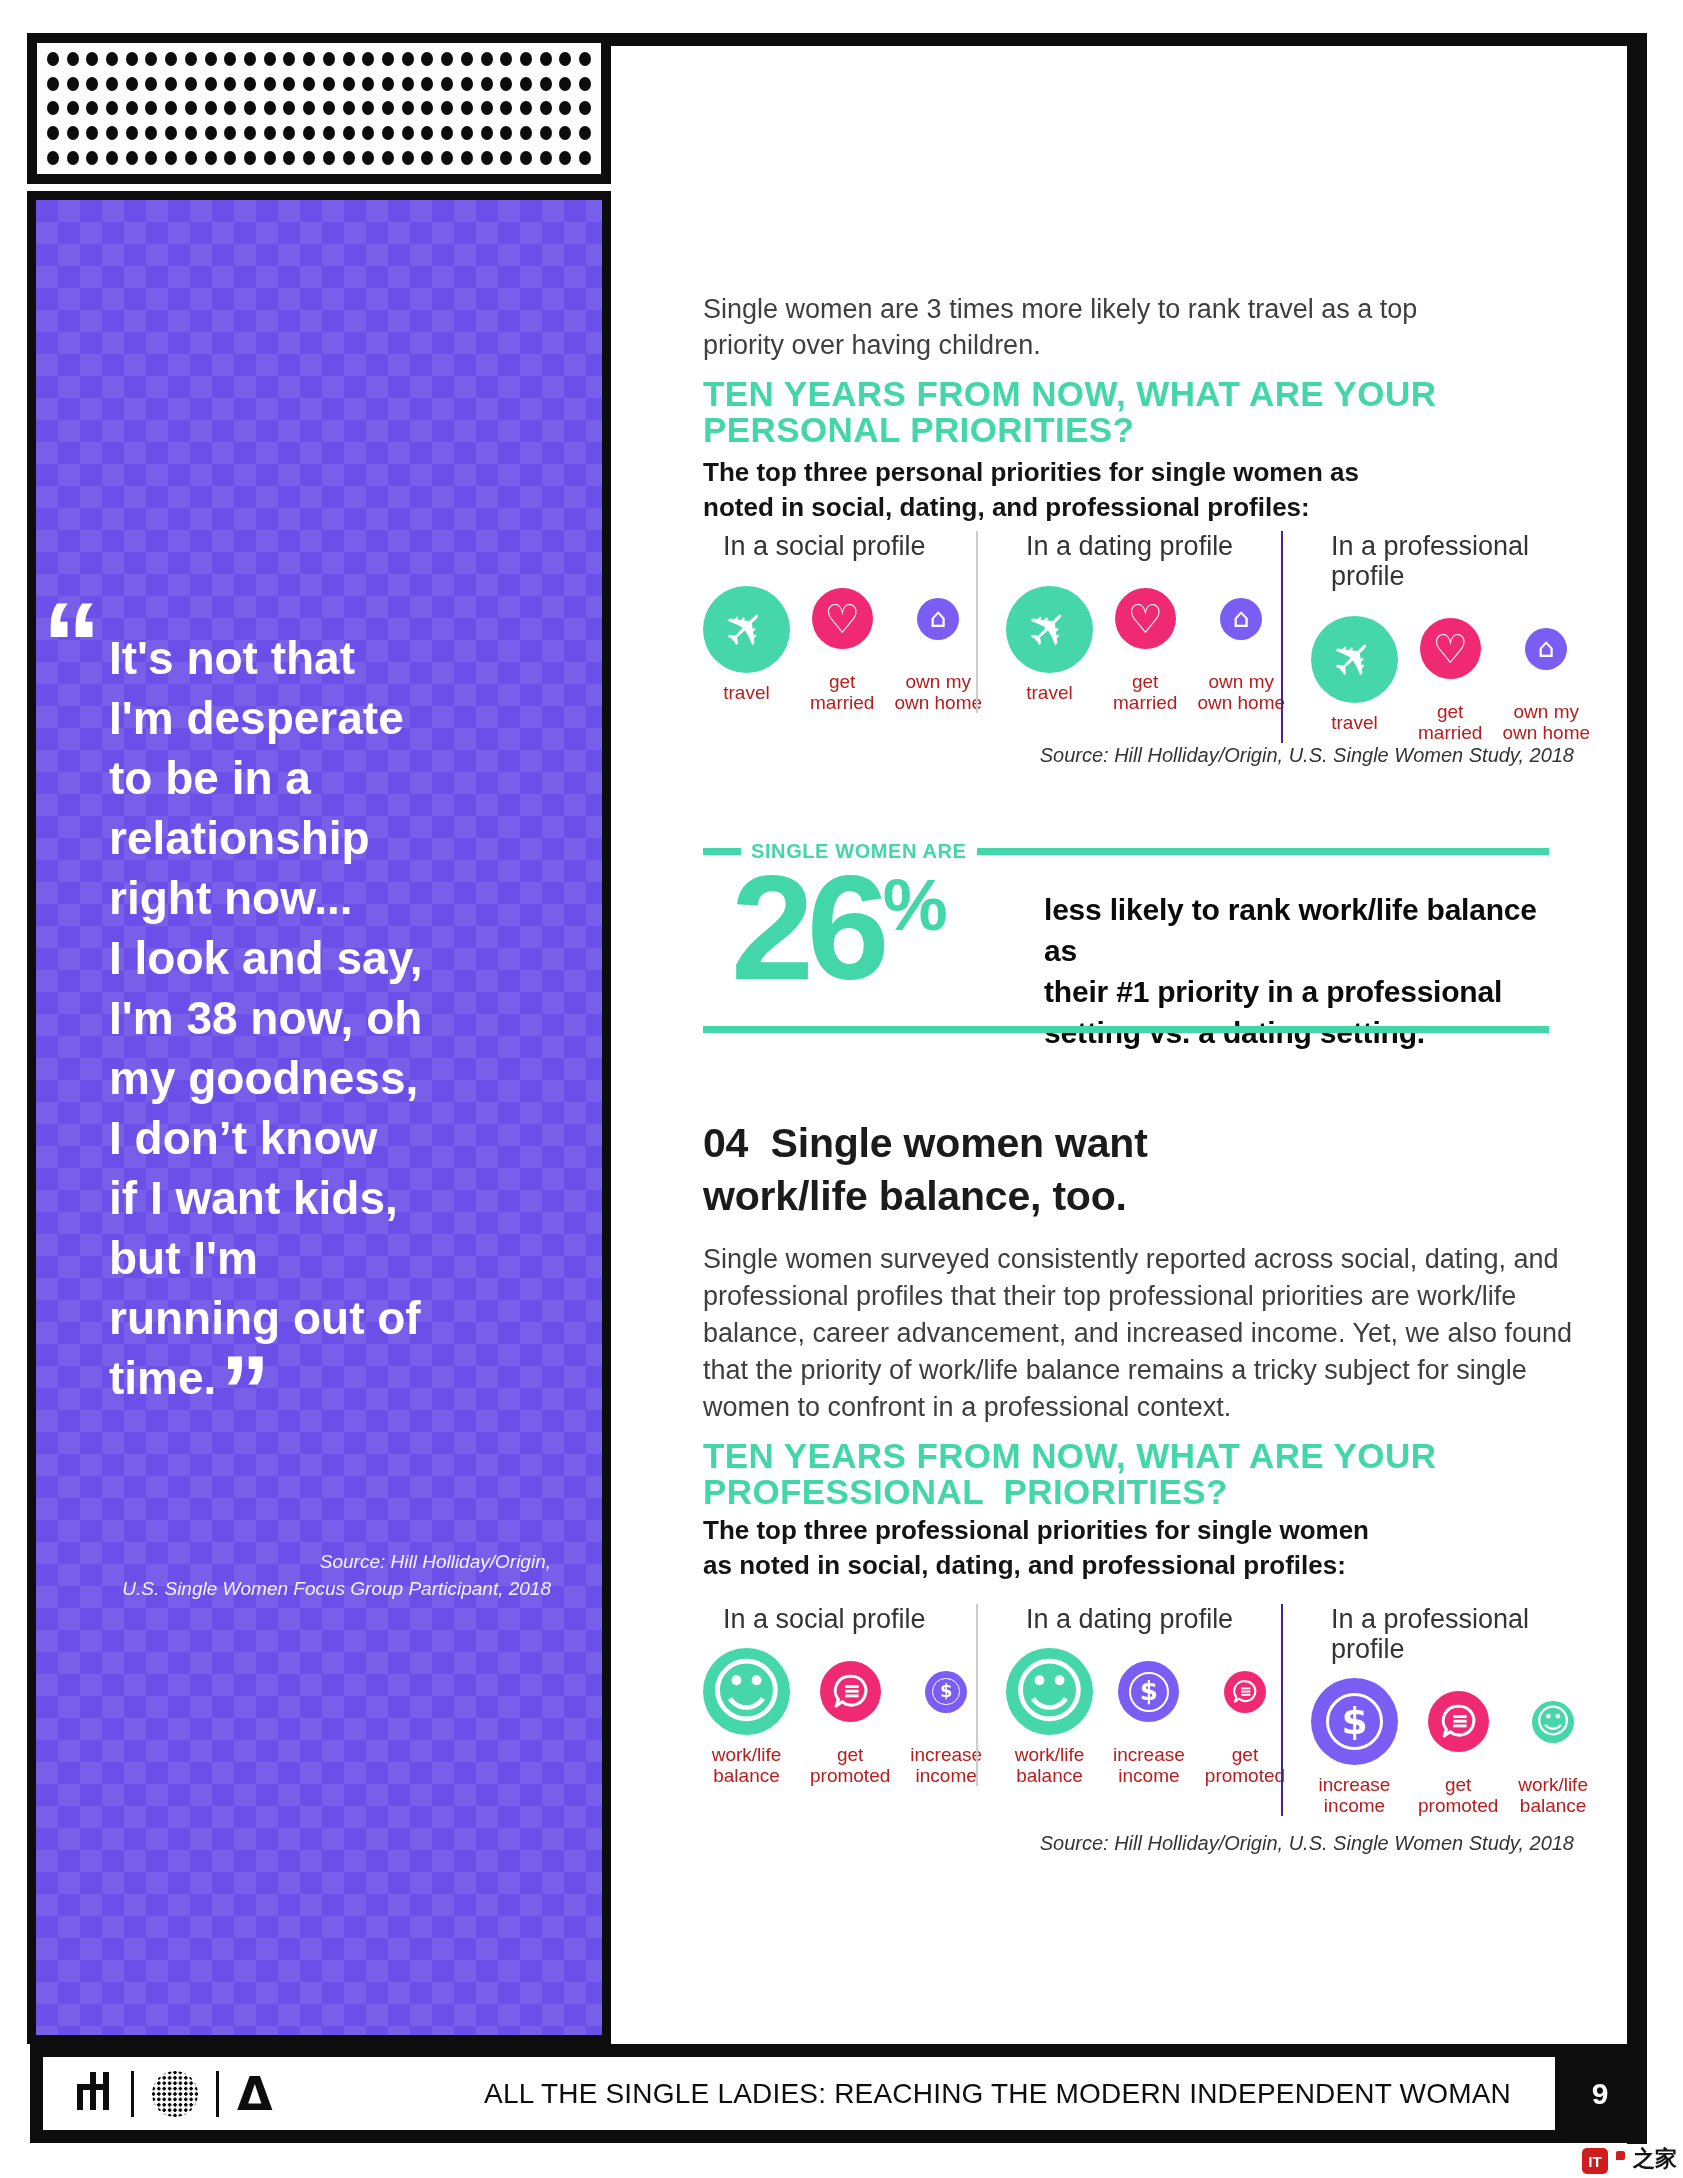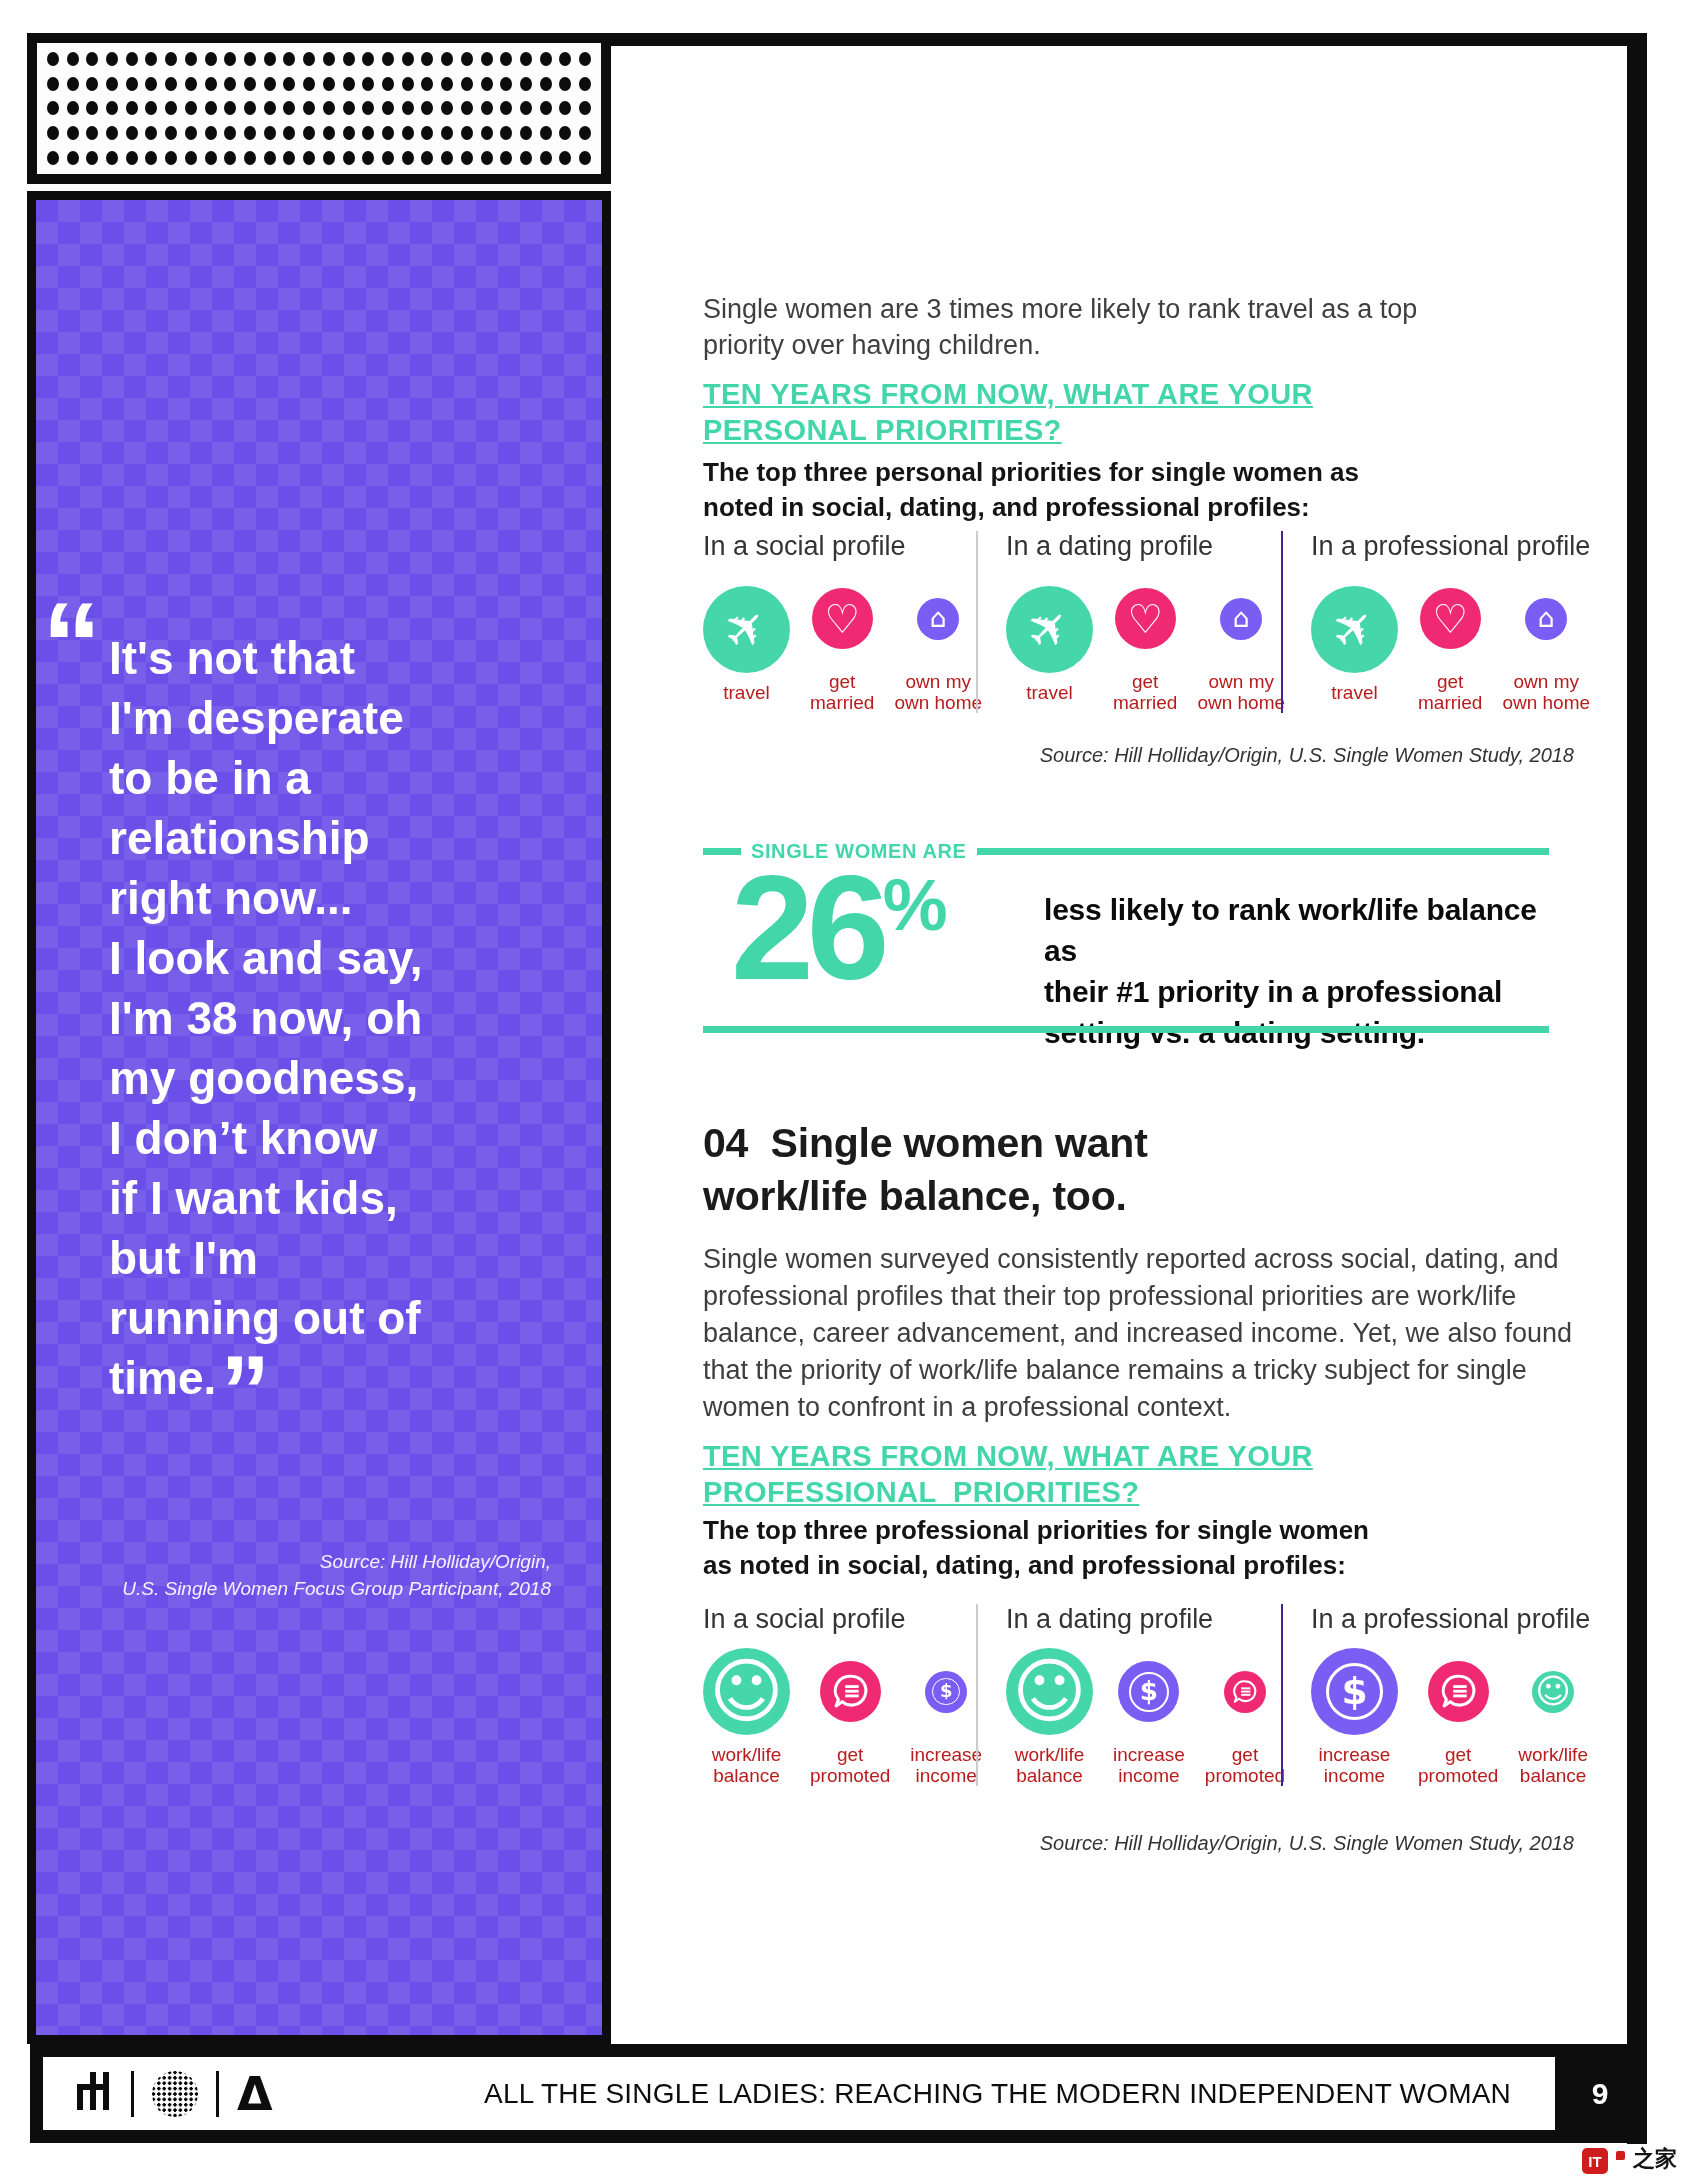--- a/index.html
+++ b/index.html
@@ -30,36 +30,36 @@
   .quote-text{display:inline;white-space:pre-line;}
   .quote-close{display:inline-block;font-size:99px;line-height:0;position:relative;top:30px;left:4px;font-weight:700;}
   .quote-source{left:0;top:1348px;width:515px;text-align:right;font-size:19px;line-height:27px;
                 font-style:italic;color:#f4f2ff;}
 
   
   .h1{font-size:41px;line-height:53px;font-weight:800;color:#1b1b1b;letter-spacing:-0.2px;}
   .h03{left:703px;top:109px;width:891px;}
   .sub{font-size:27px;line-height:36px;color:#3f3f3f;}
   .sub03{left:703px;top:291px;width:871px;}
-  .teal-q{font-size:29px;line-height:36px;font-weight:800;color:#42d6a8;letter-spacing:0.4px;text-decoration:underline;}
+  .teal-q{font-size:35px;line-height:36px;font-weight:800;color:#42d6a8;letter-spacing:0.4px;}
   .q03{left:703px;top:376px;width:871px;}
   .intro{font-size:26px;line-height:35px;font-weight:800;color:#141414;}
   .intro03{left:703px;top:455px;width:871px;}
   .source-line{font-style:italic;font-size:20px;color:#333333;text-align:right;}
   .source03{left:703px;top:744px;width:871px;}
 
   
   .profiles{display:flex;align-items:flex-start;}
   .profiles03{left:703px;top:531px;width:891px;}
   .profiles04{left:703px;top:1604px;width:891px;}
   .pcol{box-sizing:border-box;}
   .pcol-1{width:273px;}
   .pcol-2{width:305px;border-left:2px solid #cccccc;padding-left:28px;}
   .pcol-3{width:313px;border-left:2px solid #4c1d95;padding-left:28px;}
-  .pcol-label{font-size:27px;line-height:30px;color:#333333;margin-bottom:14px;}
+  .pcol-label{font-size:27px;line-height:30px;color:#333333;margin-bottom:14px;margin-left:20px;}
   .items{display:flex;align-items:center;gap:20px;}
   .item{display:flex;flex-direction:column;align-items:center;}
   .circle-box{height:87px;display:flex;align-items:center;justify-content:center;}
   .circle{border-radius:50%;display:flex;align-items:center;justify-content:center;color:#ffffff;
           font-family:"DejaVu Sans",sans-serif;}
   .c-large{width:87px;height:87px;font-size:46px;}
   .c-medium{width:61px;height:61px;font-size:32px;}
   .c-small{width:42px;height:42px;font-size:22px;}
   .bg-teal{background:#45d6a9;}
   .bg-pink{background:#ef2a73;}

